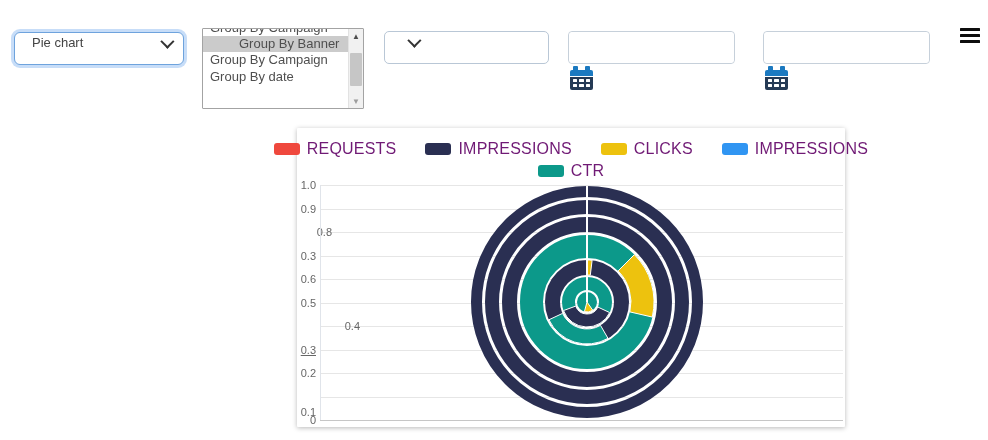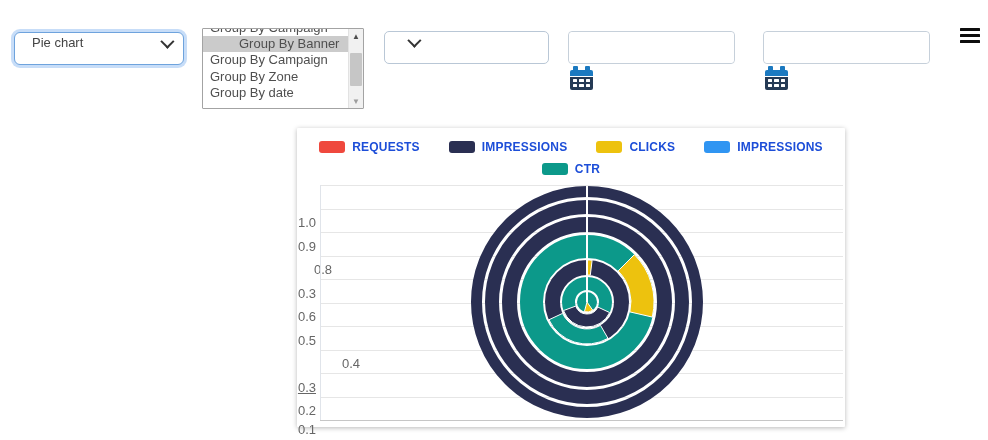--- a/index.html
+++ b/index.html
@@ -46,44 +46,43 @@
   #menuBtn{position:absolute;left:960px;top:28px;width:20px;height:15px;cursor:pointer;}
   #menuBtn i{display:block;height:3px;background:#0d0d0d;margin-bottom:3px;border-radius:.5px;}
 
   
   #card{position:absolute;left:297px;top:128px;width:548px;height:299px;background:#fff;
     box-shadow:0 1px 5px rgba(0,0,0,.28);border-radius:1px;}
   .legend-row{position:absolute;left:0;width:100%;display:flex;justify-content:center;gap:29px;}
   #legendRow1{top:12px;} #legendRow2{top:34px;}
   .leg-item{display:flex;align-items:center;gap:7px;cursor:pointer;}
   .leg-swatch{width:26px;height:12px;border-radius:3px;}
-  .leg-label{font-size:12px;color:#1d4ed8;letter-spacing:.2px;font-weight:bold;}
+  .leg-label{font-size:16px;color:#701a75;letter-spacing:.2px;}
 
   .gridline{position:absolute;left:23px;width:523px;height:1px;background:#e6e6e6;}
   .gridline.base{background:#c6c6c6;}
-  .ytick{position:absolute;left:0;width:19px;text-align:right;font-size:13px;color:#666;margin-top:36px;}
+  .ytick{position:absolute;left:0;width:19px;text-align:right;font-size:11px;color:#666;}
   #yAxisLine{position:absolute;left:23px;top:57px;width:1px;height:235px;background:#e0e4ea;}
   #plotSvg{position:absolute;left:0;top:0;}
 </style>
 </head>
 <body>
 <div id="stage">
 
   <div class="ctl select" id="chartTypeSelect">
     <span class="lbl">Pie chart</span>
     <span class="chev"></span>
   </div>
 
   <div class="ctl" id="groupByList">
     <div class="lb-items">
       <div class="lb-inner" id="lbInner">
           <div class="lb-opt">Group By Campaign</div>
           <div class="lb-opt sel">Group By Banner</div>
           <div class="lb-opt">Group By Campaign</div>
-          <div class="lb-opt">Group By Zone</div>
           <div class="lb-opt">Group By date</div>
         </div>
     </div>
     <div class="lb-scroll">
       <div class="lb-btn lb-up">▲</div>
       <div class="lb-thumb"></div>
       <div class="lb-btn lb-dn">▼</div>
     </div>
   </div>
 
@@ -169,21 +168,21 @@
         <div class="ytick" style="top: 145px;">0.6</div>
         <div class="gridline" style="top: 174.5px;"></div>
         <div class="ytick" style="top: 168.5px;">0.5</div>
         <div class="gridline" style="top: 198px;"></div>
         <div class="ytick" style="top: 192px; padding-left: 44px;">0.4</div>
         <div class="gridline" style="top: 221.5px;"></div>
         <div class="ytick" style="top: 215.5px; text-decoration: underline;">0.3</div>
         <div class="gridline" style="top: 245px;"></div>
         <div class="ytick" style="top: 239px;">0.2</div>
         <div class="gridline" style="top: 268.5px;"></div>
-        <div class="ytick" style="top: 258px;">0.1</div>
+        <div class="ytick" style="top: 278px;">0.1</div>
         <div class="gridline base" style="top: 292px;"></div>
         <div class="ytick" style="top: 286px;">0</div>
       </div>
     <div id="yAxisLine"></div>
     <svg id="plotSvg" width="548" height="299">
         <circle cx="290" cy="174" r="10" fill="#0c998a"></circle>
         <path d="M295.74,182.19 A10,10 0 0 1 287.41,183.66 L290.00,174.00 A0,0 0 0 0 290.00,174.00 Z" fill="#edc20e" stroke="#ffffff" stroke-width="1"></path>
         <circle cx="290" cy="174" r="18.5" fill="none" stroke="#0c998a" stroke-width="13"></circle>
         <path d="M312.66,184.57 A25,25 0 0 1 266.51,182.55 L278.72,178.10 A12,12 0 0 0 300.88,179.07 Z" fill="#2a2f52" stroke="#ffffff" stroke-width="1"></path>
         <circle cx="290" cy="174" r="34.5" fill="none" stroke="#2a2f52" stroke-width="15"></circle>

